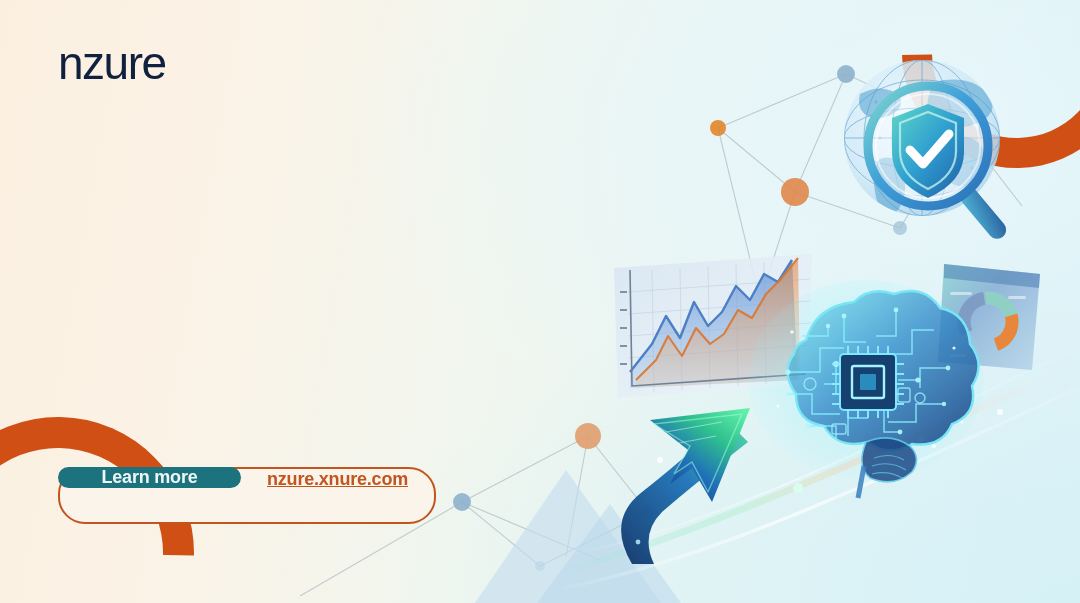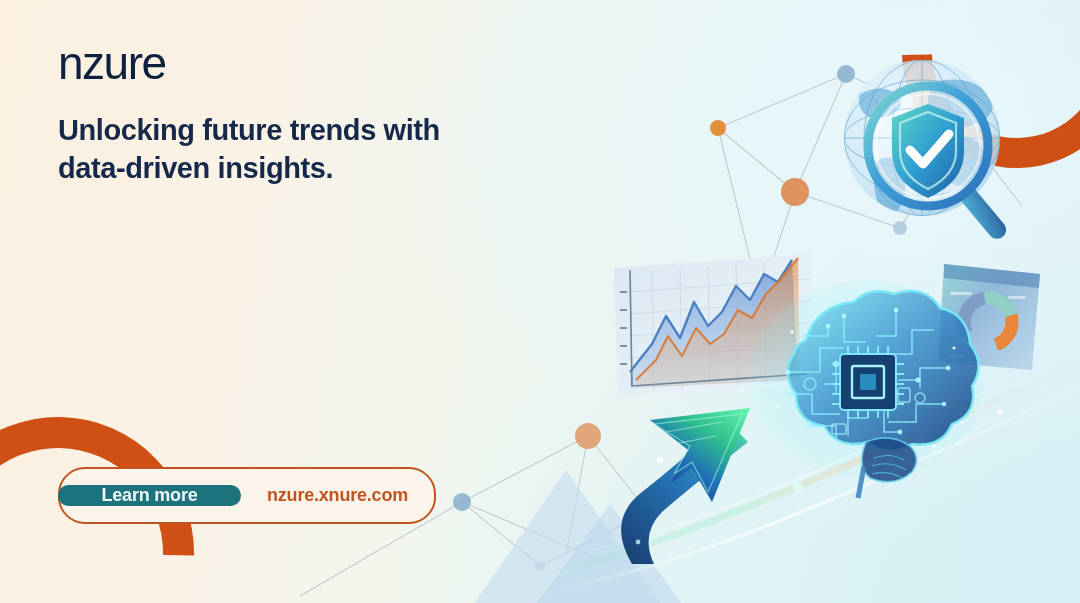--- a/index.html
+++ b/index.html
@@ -46,36 +46,37 @@
     max-width:630px;
   }
   .subhead{
     font-size:29px;font-weight:700;letter-spacing:-0.4px;
     color:#17294a;line-height:1.3;margin:0;max-width:530px;
   }
 
   
   .cta{
     position:absolute;left:58px;top:467px;z-index:8;
-    display:flex;align-items:center;
+    display:flex;align-items:flex-start;
     height:53px;border:2px solid #c2551f;border-radius:27px;
     background:#fbf4ea;
   }
   .cta-btn{
     display:flex;align-items:center;justify-content:center;
     background:#1c737e;color:#eef6f7;
     font-size:18px;font-weight:700;letter-spacing:-0.2px;
     padding:0 30px;border-radius:27px;
     margin:-2px 0 -2px -2px;
     min-width:183px;box-sizing:border-box;
   }
   .cta-url{
     display:flex;align-items:center;justify-content:center;
     color:#c2551f;font-size:18px;font-weight:700;letter-spacing:-0.2px;
     padding:0 26px;
+    text-decoration:underline;
   }
 
   
   .art{position:absolute;inset:0;z-index:3;pointer-events:none;}
   .art svg{position:absolute;}
 
   .chart-panel{position:absolute;left:608px;top:252px;}
   .globe{position:absolute;left:822px;top:42px;}
   .brain{position:absolute;left:748px;top:276px;}
   .arrow{position:absolute;left:604px;top:392px;}
@@ -400,24 +401,20 @@
         <path d="M62 40 L118 30"></path>
           <path d="M70 52 L112 44"></path>
       </g>
       <circle cx="56" cy="68" r="3" fill="#ffffff" opacity="0.85"></circle>
       <circle cx="34" cy="150" r="2.4" fill="#bff4ff" opacity="0.8"></circle>
     </svg>
   </div>
 
   <div class="content">
     <div class="logo">nzure</div>
-    <p class="subhead">
-      <span>Unlocking future trends with</span><br>
-      <span>data-driven insights.</span>
-    </p>
   </div>
 
   <div class="cta">
     <div class="cta-btn">Learn more</div>
     <div class="cta-url">nzure.xnure.com</div>
   </div>
 
 </div>
 
 </body></html>

